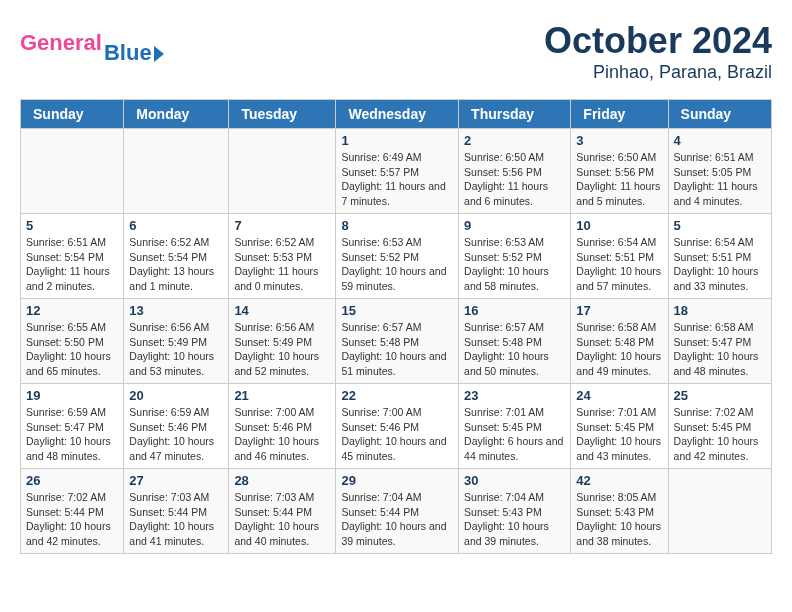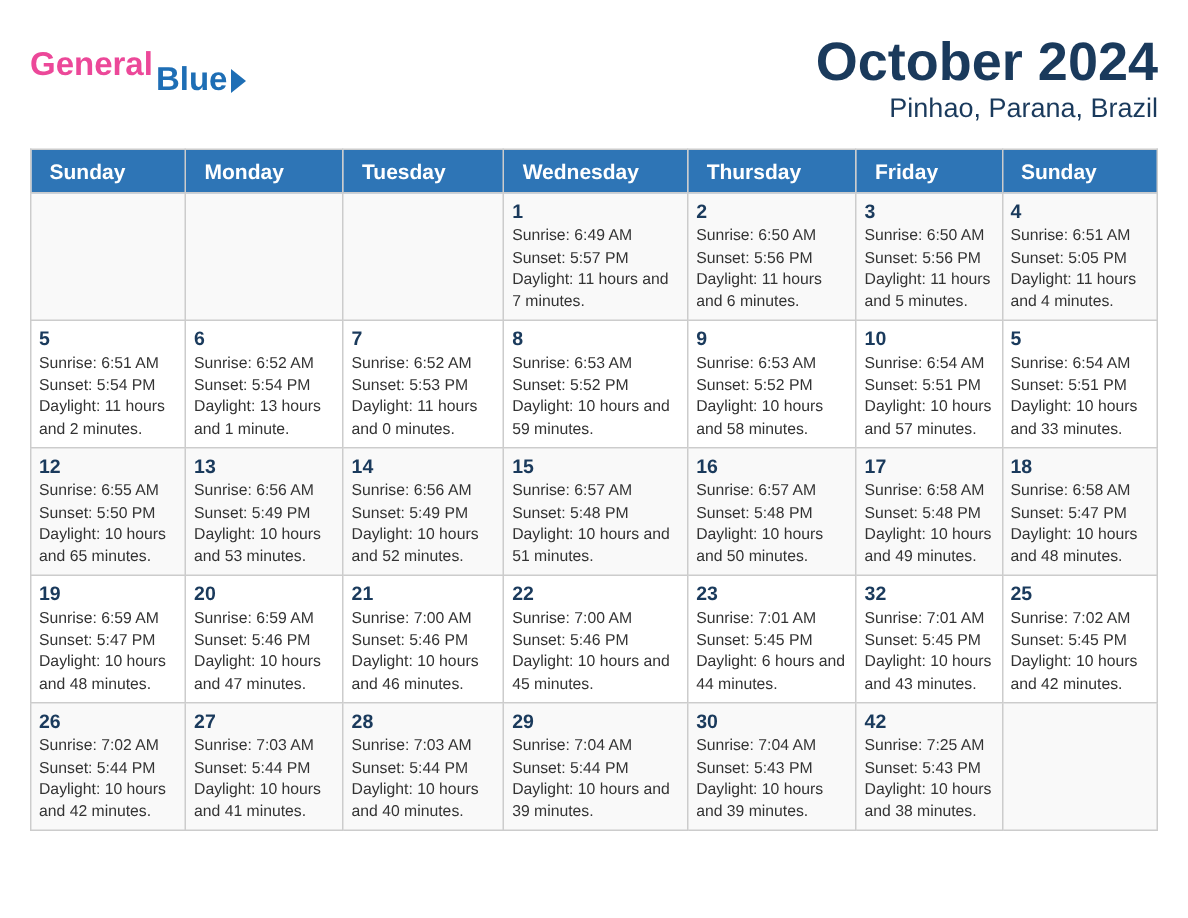--- a/index.html
+++ b/index.html
@@ -269,21 +269,21 @@
           <div class="cell-text">Sunset: 5:46 PM</div>
           <div class="cell-text">Daylight: 10 hours and 45 minutes.</div>
         </td>
         <td>
           <span class="day-num">23</span>
           <div class="cell-text">Sunrise: 7:01 AM</div>
           <div class="cell-text">Sunset: 5:45 PM</div>
           <div class="cell-text">Daylight: 6 hours and 44 minutes.</div>
         </td>
         <td>
-          <span class="day-num">32</span>
+          <span class="day-num">24</span>
           <div class="cell-text">Sunrise: 7:01 AM</div>
           <div class="cell-text">Sunset: 5:45 PM</div>
           <div class="cell-text">Daylight: 10 hours and 43 minutes.</div>
         </td>
         <td>
           <span class="day-num">25</span>
           <div class="cell-text">Sunrise: 7:02 AM</div>
           <div class="cell-text">Sunset: 5:45 PM</div>
           <div class="cell-text">Daylight: 10 hours and 42 minutes.</div>
         </td>
@@ -314,20 +314,20 @@
           <div class="cell-text">Daylight: 10 hours and 39 minutes.</div>
         </td>
         <td>
           <span class="day-num">30</span>
           <div class="cell-text">Sunrise: 7:04 AM</div>
           <div class="cell-text">Sunset: 5:43 PM</div>
           <div class="cell-text">Daylight: 10 hours and 39 minutes.</div>
         </td>
         <td>
           <span class="day-num">42</span>
-          <div class="cell-text">Sunrise: 7:25 AM</div>
+          <div class="cell-text">Sunrise: 8:05 AM</div>
           <div class="cell-text">Sunset: 5:43 PM</div>
           <div class="cell-text">Daylight: 10 hours and 38 minutes.</div>
         </td>
         <td></td>
       </tr>
     </tbody>
 </table>
 
 </body></html>

